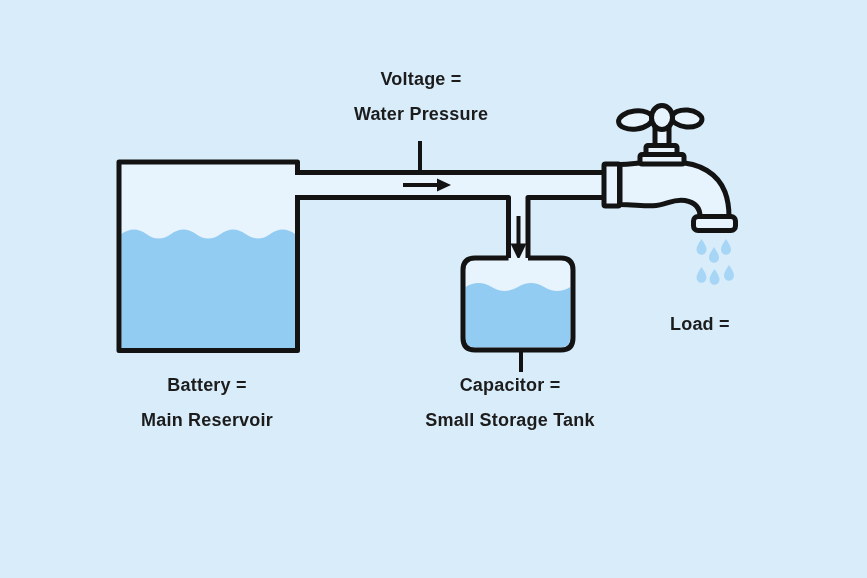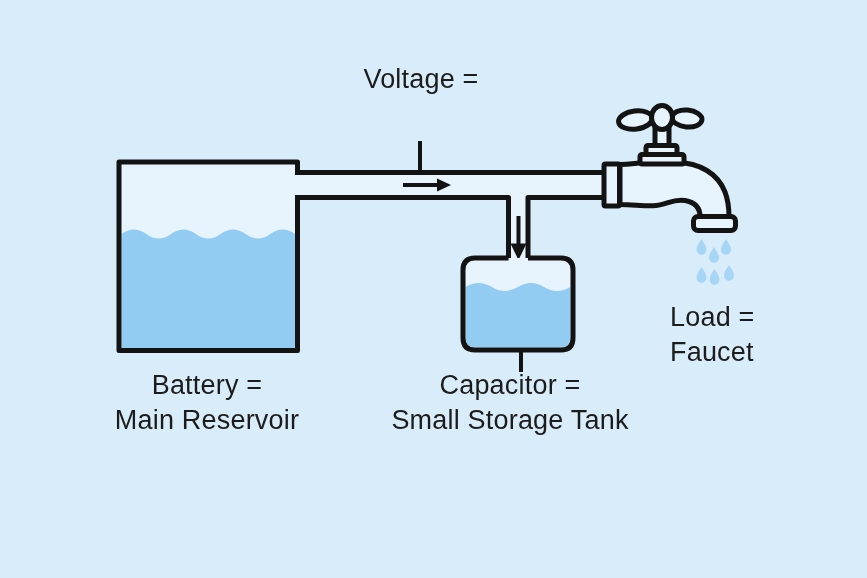--- a/index.html
+++ b/index.html
@@ -22,21 +22,21 @@
   .outline{fill:none;stroke:var(--stroke);stroke-width:5;stroke-linejoin:round;stroke-linecap:butt;}
   .shape{fill:var(--fill);stroke:var(--stroke);stroke-width:5;stroke-linejoin:round;}
   .flat{fill:var(--fill);stroke:none;}
   .water{fill:var(--water);stroke:none;}
   .drop{fill:var(--drop);stroke:none;}
   .thin{fill:none;stroke:var(--stroke);stroke-width:4;stroke-linecap:butt;}
   .head{fill:var(--stroke);stroke:none;}
   .label{
     position:absolute;
     color:var(--text);
-    font-size:27px;line-height:35px;font-weight:400;
+    font-size:18px;line-height:35px;font-weight:700;
     letter-spacing:.2px;
     white-space:nowrap;
   }
   .label.center{text-align:center;}
 </style>
 </head>
 <body>
 
 <div class="stage">
 
@@ -112,30 +112,30 @@
         <path class="drop" transform="translate(726,239)" d="M0,0 C2.8,4.5 5,7.5 5,10.5 A5,5.2 0 1,1 -5,10.5 C-5,7.5 -2.8,4.5 0,0 Z"></path>
         <path class="drop" transform="translate(701.5,267)" d="M0,0 C2.8,4.5 5,7.5 5,10.5 A5,5.2 0 1,1 -5,10.5 C-5,7.5 -2.8,4.5 0,0 Z"></path>
         <path class="drop" transform="translate(714.5,269)" d="M0,0 C2.8,4.5 5,7.5 5,10.5 A5,5.2 0 1,1 -5,10.5 C-5,7.5 -2.8,4.5 0,0 Z"></path>
         <path class="drop" transform="translate(729,265)" d="M0,0 C2.8,4.5 5,7.5 5,10.5 A5,5.2 0 1,1 -5,10.5 C-5,7.5 -2.8,4.5 0,0 Z"></path>
       </g>
     </g>
   </svg>
 
   <div class="label center" style="left:271px;top:62px;width:300px;">
     <div>Voltage =</div>
+    <div>Water Pressure</div>
   </div>
 
   <div class="label center" style="left:358px;top:368px;width:304px;">
     <div>Capacitor =</div>
     <div>Small Storage Tank</div>
   </div>
 
   <div class="label center" style="left:57px;top:368px;width:300px;">
     <div>Battery =</div>
     <div>Main Reservoir</div>
   </div>
 
-  <div class="label" style="left:670px;top:300px;width:190px;">
+  <div class="label" style="left:670px;top:307px;width:190px;">
     <div>Load =</div>
-    <div>Faucet</div>
   </div>
 
 </div>
 
 </body></html>

